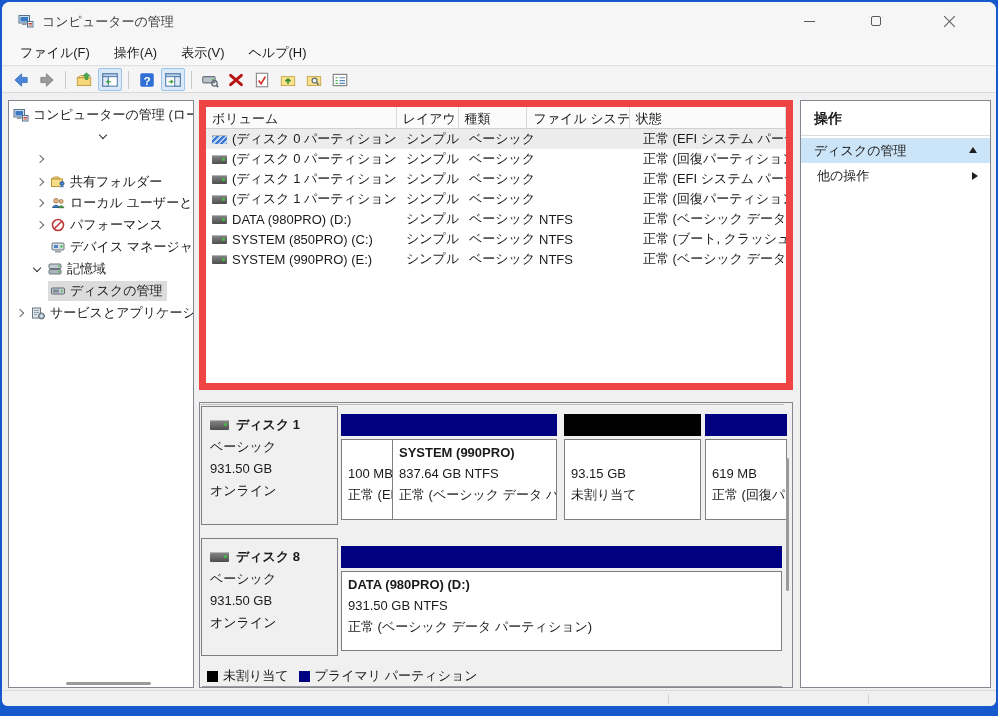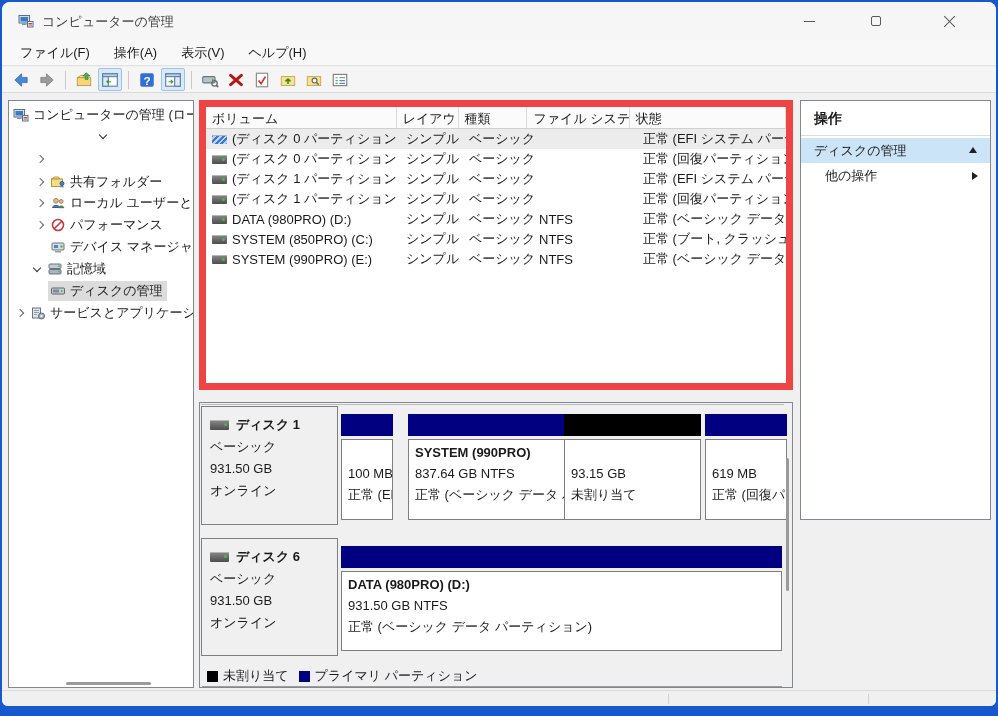--- a/index.html
+++ b/index.html
@@ -34,21 +34,21 @@
   .tb-sep { width:1px; height:18px; background:#c9c9c9; margin:0 5px; }
   .icon { display:inline-flex; align-items:center; justify-content:center; }
 
   
   .tree-panel { position:absolute; left:6px; top:98px; width:186px; height:588px;
                 background:#fff; border:1px solid #828790; overflow:hidden; padding-top:3px; }
   .list-pane  { position:absolute; left:197px; top:98px; width:594px; height:290px;
                 background:#fff; border:7px solid #ef4444; overflow:hidden; }
   .disk-pane  { position:absolute; left:197px; top:400px; width:594px; height:286px;
                 background:#f0f0f0; border:1px solid #828790; overflow:hidden; }
-  .actions-panel { position:absolute; left:798px; top:98px; width:191px; height:420px;
+  .actions-panel { position:absolute; left:798px; top:98px; width:191px; height:588px;
                 background:#fff; border:1px solid #828790; overflow:hidden; }
   .split-v1 { position:absolute; left:192px; top:98px; width:5px;  height:588px; }
   .split-v2 { position:absolute; left:791px; top:98px; width:7px;  height:588px; }
   .split-h  { position:absolute; left:197px; top:388px; width:594px; height:12px; }
 
   
   .tree-row { display:flex; align-items:center; height:22px; white-space:nowrap; overflow:hidden; }
   .chev { position:relative; width:14px; height:20px; flex:none; }
   .chev.collapsed::after { content:''; position:absolute; left:3px; top:7px; width:5px; height:5px;
      border-right:1.4px solid #6a6a6a; border-bottom:1.4px solid #6a6a6a; transform:rotate(-45deg); }
@@ -92,21 +92,21 @@
   .legend-item { display:flex; align-items:center; margin-right:10px; }
   .legend-sq { width:11px; height:11px; margin-right:5px; flex:none; }
   .vscroll { position:absolute; right:3px; top:55px; width:3px; height:133px; background:#9a9a9a; border-radius:2px; }
 
   
   .actions-header { position:absolute; left:13px; top:9px; font-weight:bold; font-size:14px; }
   .actions-sep { position:absolute; left:0; right:0; top:34px; height:1px; background:#dcdcdc; }
   .actions-group { position:absolute; left:0; right:0; top:37px; height:25px; background:#cce4f7;
                    display:flex; align-items:center; padding-left:13px; }
   .actions-more  { position:absolute; left:0; right:0; top:63px; height:24px;
-                   display:flex; align-items:center; padding-left:24px; }
+                   display:flex; align-items:center; padding-left:16px; }
   .tri-up { position:absolute; right:13px; top:9px; width:0; height:0;
             border-left:4px solid transparent; border-right:4px solid transparent; border-bottom:6px solid #1f1f1f; }
   .tri-right { position:absolute; right:12px; top:8px; width:0; height:0;
             border-top:4px solid transparent; border-bottom:4px solid transparent; border-left:6px solid #1f1f1f; }
 
   
   .statusbar { position:absolute; left:0; right:0; top:688px; height:16px; background:#f0f0f0; border-top:1px solid #dadada; }
   .sb-sep { position:absolute; top:3px; width:1px; height:10px; background:#d2d2d2; }
 </style>
 </head>
@@ -478,21 +478,21 @@
             <div class="disk-line">オンライン</div>
           </div>
           <div class="part" style="left: 141px; width: 52px;">
             <div class="part-bar" style="background: rgb(0, 0, 128);"></div>
             <div class="part-box">
               <div class="part-title"></div>
               <div class="part-line">100 MB</div>
               <div class="part-line">正常 (EFI システム パーティション)</div>
             </div>
           </div>
-          <div class="part" style="left: 208px; width: 165px;">
+          <div class="part" style="left: 192px; width: 165px;">
             <div class="part-bar" style="background: rgb(0, 0, 128);"></div>
             <div class="part-box">
               <div class="part-title">SYSTEM (990PRO)</div>
               <div class="part-line">837.64 GB NTFS</div>
               <div class="part-line">正常 (ベーシック データ パーティション)</div>
             </div>
           </div>
           <div class="part" style="left: 364px; width: 137px;">
             <div class="part-bar" style="background: rgb(0, 0, 0);"></div>
             <div class="part-box">
@@ -507,21 +507,21 @@
               <div class="part-title"></div>
               <div class="part-line">619 MB</div>
               <div class="part-line">正常 (回復パーティション)</div>
             </div>
           </div>
         </div>
         <div class="disk-row" style="top: 135px; height: 118px;">
           <div class="disk-info">
             <div class="disk-name-row">
               <span class="vol-ic disk"></span>
-              <span class="disk-name">ディスク 6</span>
+              <span class="disk-name">ディスク 8</span>
             </div>
             <div class="disk-line">ベーシック</div>
             <div class="disk-line">931.50 GB</div>
             <div class="disk-line">オンライン</div>
           </div>
           <div class="part" style="left: 141px; width: 441px;">
             <div class="part-bar" style="background: rgb(0, 0, 128);"></div>
             <div class="part-box">
               <div class="part-title">DATA (980PRO)  (D:)</div>
               <div class="part-line">931.50 GB NTFS</div>

